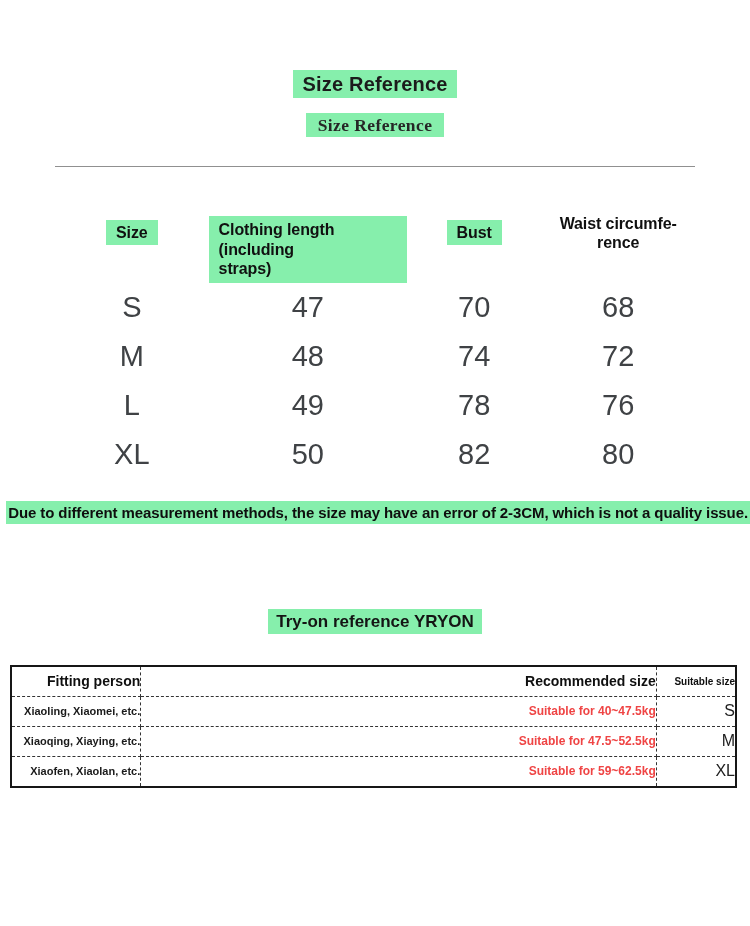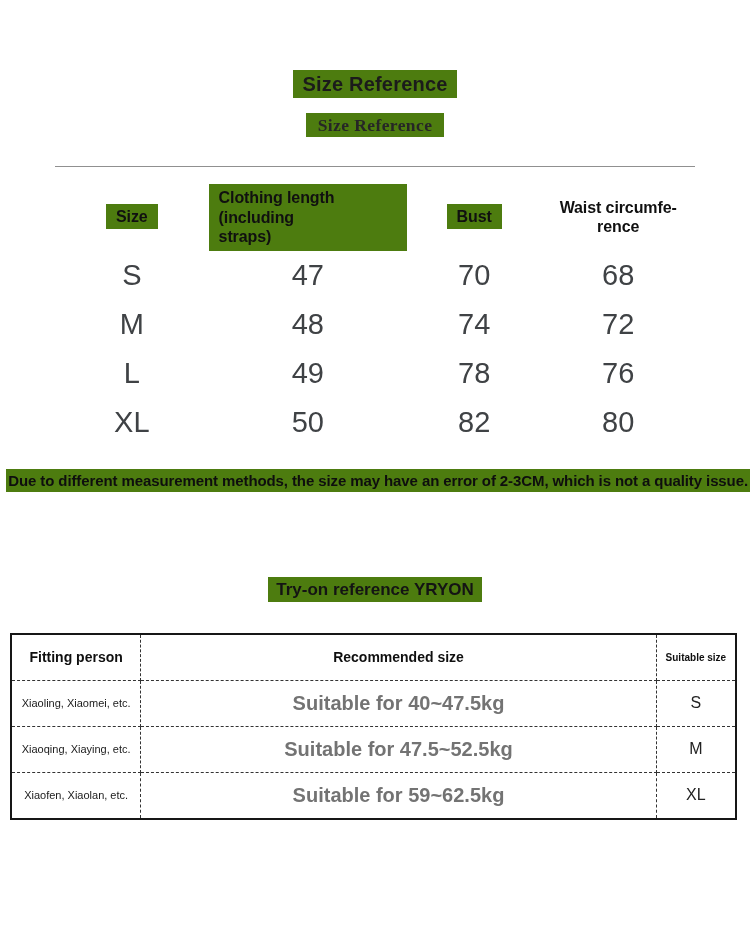--- a/index.html
+++ b/index.html
@@ -4,21 +4,21 @@
 <style>
   html, body { margin: 0; padding: 0; }
   body {
     width: 750px;
     height: 926px;
     background: #ffffff;
     font-family: "Liberation Sans", sans-serif;
     color: #111;
     overflow: hidden;
   }
-  .hl { background: #4d7c0f; }
+  .hl { background: #86efac; margin-top: 32px; }
 
   
   .main-title { padding-top: 73px; text-align: center; }
   .main-title span {
     font-size: 20px; font-weight: 700; color: #1b1b1b;
     padding: 3px 9px; letter-spacing: 0.2px;
   }
   .sub-title { margin-top: 19px; text-align: center; }
   .sub-title span {
     font-family: "Liberation Serif", serif;
@@ -72,26 +72,26 @@
   .tryon-table {
     margin: 33px 0 0 10px; width: 727px;
     border-collapse: collapse; table-layout: fixed;
     border: 2px solid #161616;
   }
   .tryon-table col.c-person { width: 17.9%; }
   .tryon-table col.c-rec    { width: 71.1%; }
   .tryon-table col.c-suit   { width: 11.0%; }
   .tryon-table th, .tryon-table td {
     border: 1px dashed #333;
-    text-align: center; vertical-align: middle; padding: 8px;
+    text-align: right; vertical-align: middle; padding: 0;
   }
   .tryon-table th { height: 29px; font-weight: 700; color: #0f0f0f; font-size: 14px; }
   .tryon-table th.small { font-size: 10px; }
-  .tryon-table td.person { font-size: 11px; font-weight: 400; color: #1a1a1a; height: 29px; }
-  .tryon-table td.rec    { font-size: 20px; font-weight: 700; color: #737373; }
+  .tryon-table td.person { font-size: 11px; font-weight: 700; color: #1a1a1a; height: 29px; }
+  .tryon-table td.rec    { font-size: 12px; font-weight: 700; color: #ef4444; }
   .tryon-table td.size   { font-size: 16px; font-weight: 400; color: #222; }
 </style>
 </head>
 <body>
 
 <div class="main-title">
   <span class="hl">Size Reference</span>
 </div>
 
 <div class="sub-title">

